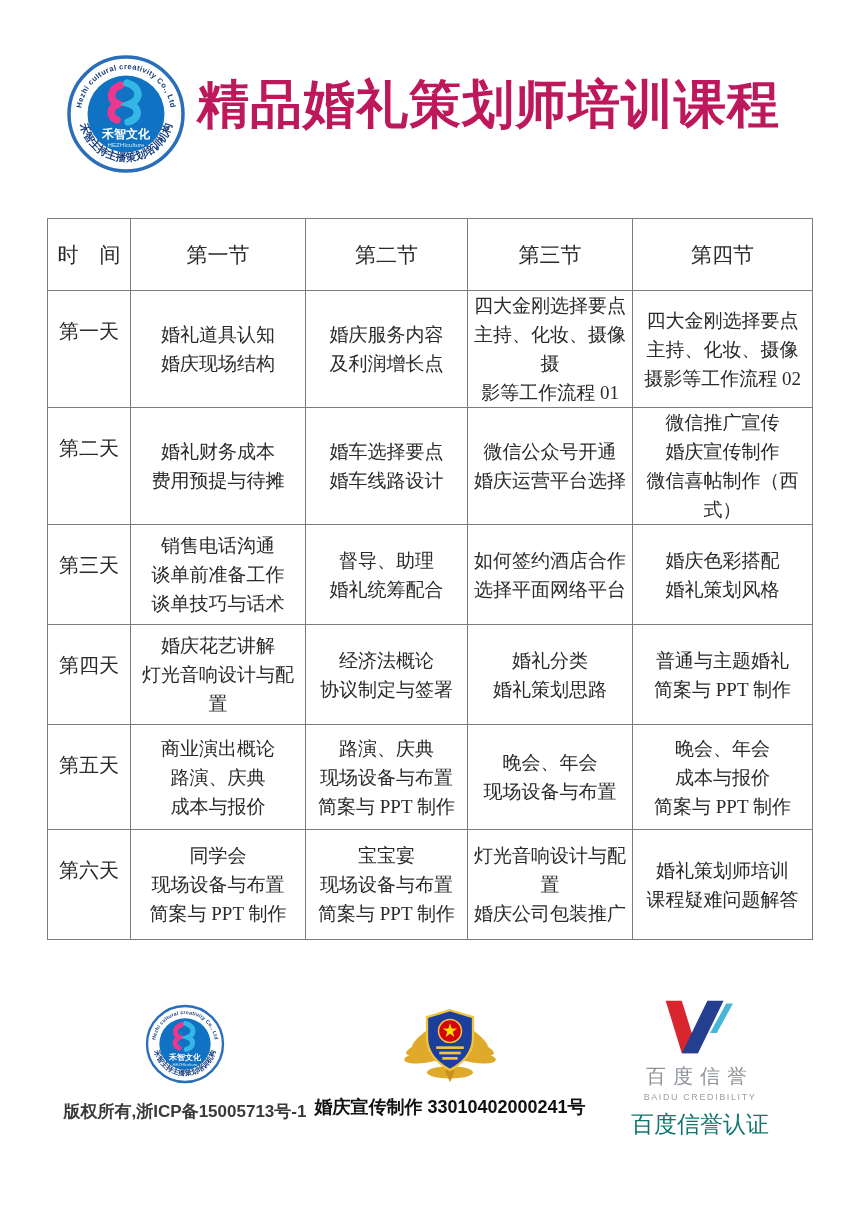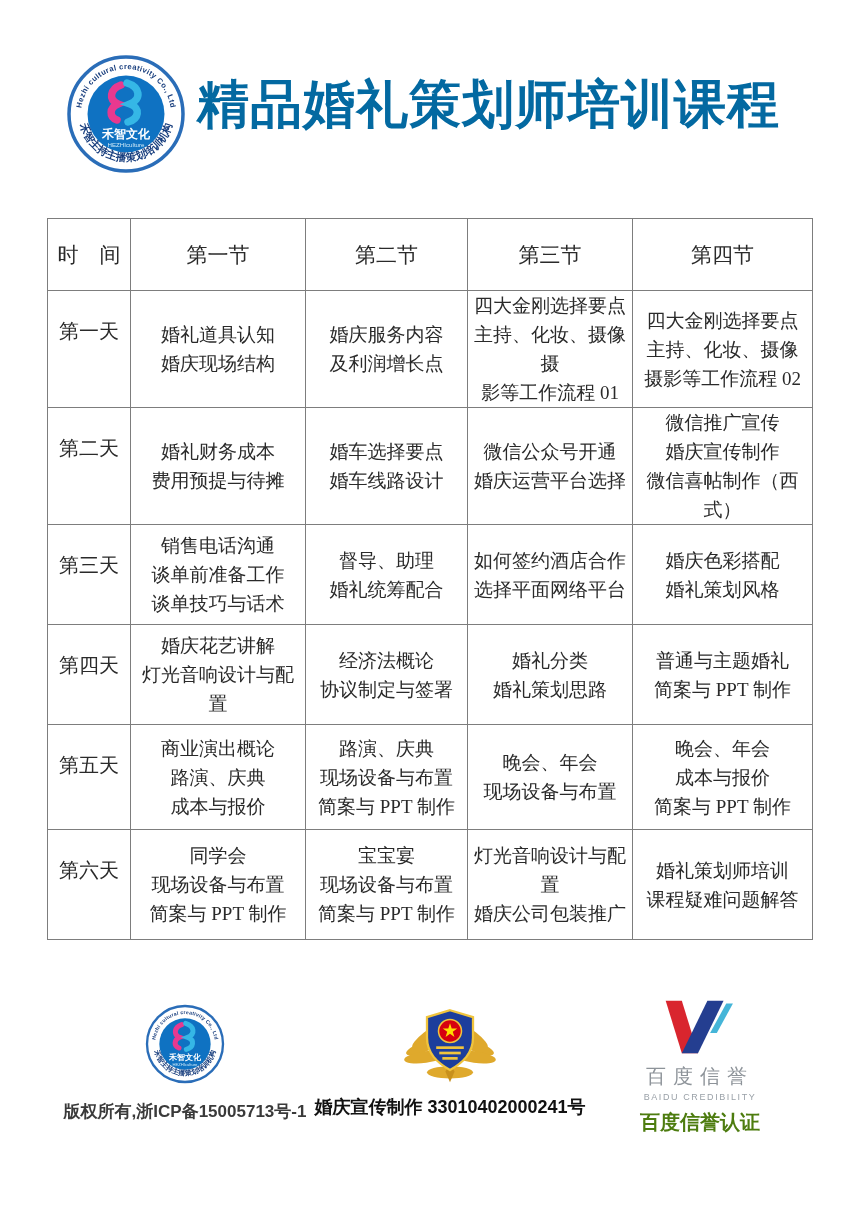--- a/index.html
+++ b/index.html
@@ -6,21 +6,21 @@
   body {
     width:860px; height:1212px; background:#ffffff; position:relative;
     font-family:"Liberation Serif","DejaVu Serif",serif; color:#262626;
     overflow:hidden;
   }
 
   
   .header-logo { position:absolute; left:66px; top:54px; width:120px; height:120px; }
   .page-title {
     position:absolute; left:197px; top:70px; width:615px;
-    font-size:52px; font-weight:700; color:#0369a1; letter-spacing:1px;
+    font-size:52px; font-weight:700; color:#be185d; letter-spacing:1px;
     white-space:nowrap;
   }
 
   
   .course-table {
     position:absolute; left:47px; top:218px;
     border-collapse:collapse; table-layout:fixed;
   }
   .course-table th, .course-table td {
     border:1px solid #7d7d7d; text-align:center; color:#2a2a2a; padding:0 6px;
@@ -52,21 +52,21 @@
   .baidu-cn {
     font-family:"Liberation Sans","DejaVu Sans",sans-serif;
     font-size:20px; color:#8d9399; letter-spacing:7px; margin-top:3px; white-space:nowrap;
   }
   .baidu-en {
     font-family:"Liberation Sans","DejaVu Sans",sans-serif;
     font-size:9px; color:#9aa1a8; letter-spacing:1.6px; margin-top:2px; white-space:nowrap;
   }
   .baidu-cert {
     font-family:"Liberation Sans","DejaVu Sans",sans-serif;
-    font-size:20px; font-weight:700; color:#4d7c0f; margin-top:7px; white-space:nowrap;
+    font-size:23px; font-weight:400; color:#0f766e; margin-top:7px; white-space:nowrap;
   }
 </style>
 </head>
 <body>
 
 <div class="header-logo">
   <svg viewBox="0 0 120 120" width="120" height="120">
     <defs>
       <path id="arcTopA" d="M 15,60 A 45,45 0 0 1 105,60"></path>
       <path id="arcBottomA" d="M 13,60 A 47,47 0 0 0 107,60"></path>

